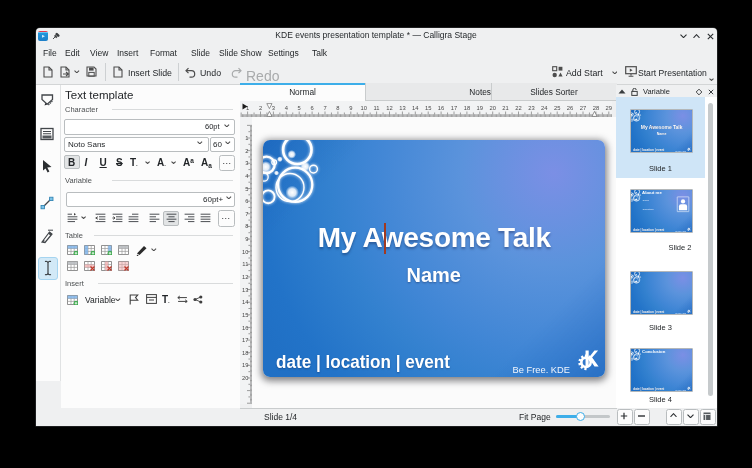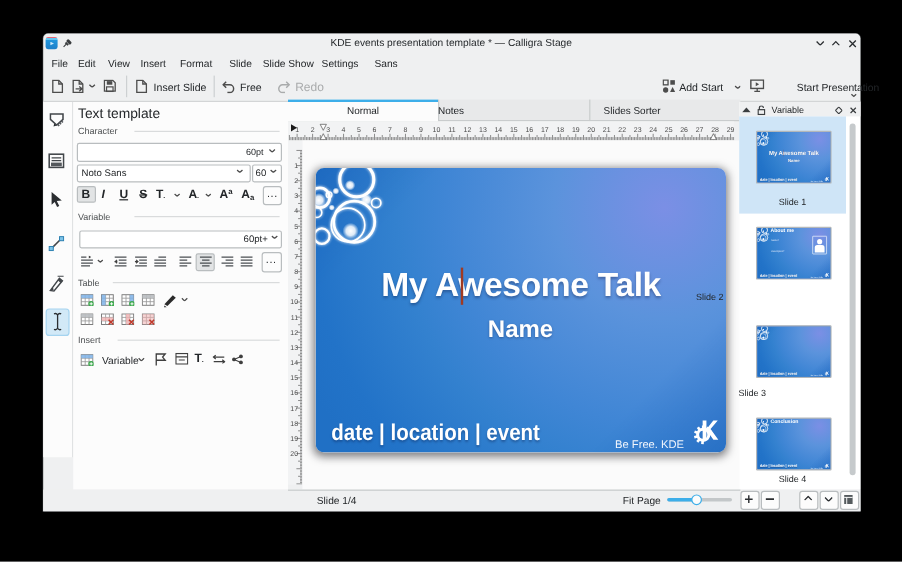--- a/index.html
+++ b/index.html
@@ -19,21 +19,21 @@
     <path d="M0.8 0.8 L6.2 6.2 M6.2 0.8 L0.8 6.2" stroke="#2b2e31" stroke-width="1.1"></path>
   </svg>
 <div class="ab t" style="left:43px;top:47.5px;font-size:8.5px">File</div>
 <div class="ab t" style="left:65px;top:47.5px;font-size:8.5px">Edit</div>
 <div class="ab t" style="left:90px;top:47.5px;font-size:8.5px">View</div>
 <div class="ab t" style="left:117px;top:47.5px;font-size:8.5px">Insert</div>
 <div class="ab t" style="left:150px;top:47.5px;font-size:8.5px">Format</div>
 <div class="ab t" style="left:191px;top:47.5px;font-size:8.5px">Slide</div>
 <div class="ab t" style="left:219px;top:47.5px;font-size:8.5px">Slide Show</div>
 <div class="ab t" style="left:268px;top:47.5px;font-size:8.5px">Settings</div>
-<div class="ab t" style="left:312px;top:47.5px;font-size:8.5px">Sans</div>
+<div class="ab t" style="left:312px;top:47.5px;font-size:8.5px">Talk</div>
 <svg width="10" height="12" viewBox="0 0 10 12" style="position:absolute;left:43px;top:65.5px">
     <path d="M1 1 h5 l3 3 v7 h-8 Z" fill="none" stroke="#4d4d4d" stroke-width="1.1"></path>
     <path d="M6 1 v3 h3" fill="none" stroke="#4d4d4d" stroke-width="1.1"></path>
   </svg>
 <svg width="11" height="12" viewBox="0 0 11 12" style="position:absolute;left:60px;top:65.5px">
     <path d="M1 1 h5 l3 3 v7 h-8 Z" fill="none" stroke="#4d4d4d" stroke-width="1.1"></path>
     <path d="M6 1 v3 h3" fill="none" stroke="#4d4d4d" stroke-width="1.1"></path>
     <path d="M3 8 h5 M6 6 l2.4 2 L6 10" fill="none" stroke="#4d4d4d" stroke-width="1.1"></path>
   </svg>
 <svg width="5.6" height="3.472" viewBox="0 0 5.6 3.5" style="position:absolute;left:74px;top:69.5px">
@@ -48,42 +48,42 @@
 <svg width="10" height="12" viewBox="0 0 10 12" style="position:absolute;left:113px;top:65.5px">
     <path d="M1 1 h5 l3 3 v7 h-8 Z" fill="none" stroke="#4d4d4d" stroke-width="1.1"></path>
     <path d="M6 1 v3 h3" fill="none" stroke="#4d4d4d" stroke-width="1.1"></path>
   </svg>
 <div class="ab t" style="left:128px;top:67.5px;font-size:8.8px">Insert Slide</div>
 <div class="ab" style="left:178px;top:63px;width:1px;height:18px;background:#cdd0d2"></div>
 <svg width="11" height="11" viewBox="0 0 11 11" style="position:absolute;left:185px;top:66.5px">
     <path d="M3.5 1.2 L1 3.7 L3.5 6.2" fill="none" stroke="#4d4d4d" stroke-width="1.2"></path>
     <path d="M1.3 3.7 h5.2 a3.2 3.2 0 0 1 0 6.4 h-2" fill="none" stroke="#4d4d4d" stroke-width="1.2"></path>
   </svg>
-<div class="ab t" style="left:200px;top:67.5px;font-size:8.8px">Free</div>
+<div class="ab t" style="left:200px;top:67.5px;font-size:8.8px">Undo</div>
 <svg width="11" height="11" viewBox="0 0 11 11" style="position:absolute;left:231px;top:66.5px">
     <path d="M7.5 1.2 L10 3.7 L7.5 6.2" fill="none" stroke="#a9abac" stroke-width="1.2"></path>
     <path d="M9.7 3.7 h-5.2 a3.2 3.2 0 0 0 0 6.4 h2" fill="none" stroke="#a9abac" stroke-width="1.2"></path>
   </svg>
-<div class="ab" style="left:246px;top:67.5px;font-size:10px;color:#a9abac">Redo</div>
+<div class="ab" style="left:246px;top:67.5px;font-size:14px;color:#a9abac">Redo</div>
 <svg width="11" height="12" viewBox="0 0 11 12" style="position:absolute;left:552px;top:66px">
     <rect x="0.7" y="0.7" width="4" height="4" fill="none" stroke="#4d4d4d" stroke-width="1.1"></rect>
     <rect x="6.6" y="0.8" width="3.8" height="3.8" fill="#4d4d4d"></rect>
     <circle cx="2.7" cy="9" r="2.2" fill="#4d4d4d"></circle>
     <path d="M8.5 6.6 L10.6 10.6 H6.4 Z" fill="#4d4d4d"></path>
   </svg>
 <div class="ab t" style="left:566px;top:67.5px;font-size:8.8px">Add Start</div>
 <svg width="5.6" height="3.472" viewBox="0 0 5.6 3.5" style="position:absolute;left:611.5px;top:70.5px">
     <path d="M0.5 0.6 L2.8 2.8 L5.1 0.6" fill="none" stroke="#4d4d4d" stroke-width="1.1"></path>
   </svg>
 <svg width="12" height="11" viewBox="0 0 12 11" style="position:absolute;left:625px;top:66px">
     <rect x="0.7" y="0.7" width="10.6" height="7" fill="none" stroke="#4d4d4d" stroke-width="1.2"></rect>
     <path d="M4.8 2.6 L7.6 4.2 L4.8 5.8 Z" fill="#4d4d4d"></path>
     <path d="M6 8 v1.6 M3.6 10.2 h4.8" stroke="#4d4d4d" stroke-width="1.1"></path>
   </svg>
-<div class="ab t" style="left:664px;top:67.5px;font-size:8.6px">Start Presentation</div>
+<div class="ab t" style="left:638px;top:67.5px;font-size:8.6px">Start Presentation</div>
 <svg width="5" height="3.1" viewBox="0 0 5 3.1" style="position:absolute;left:709px;top:78px">
     <path d="M0.5 0.6 L2.5 2.4 L4.5 0.6" fill="none" stroke="#4d4d4d" stroke-width="1.1"></path>
   </svg>
 <div class="ab" style="left:35.5px;top:83.5px;width:681.5px;height:1px;background:#d3d5d6"></div>
 <div class="ab" style="left:35.5px;top:84.5px;width:24.5px;height:296px;background:#fcfcfc"></div>
 <div class="ab" style="left:60px;top:84.5px;width:1px;height:296px;background:#e0e2e3"></div>
 <svg width="13" height="12" viewBox="0 0 13 12" style="position:absolute;left:41px;top:94px">
     <path d="M1 1 H11.5 V5.5 L6.2 10.2 L1 5.5 Z" fill="none" stroke="#42464a" stroke-width="1.3"></path>
     <path d="M4.2 9 l2 1.6 -2.6 0.8 Z" fill="#2b2e31"></path>
     <path d="M7.2 10.8 L11.8 6.4" stroke="#55595d" stroke-width="1.8" stroke-dasharray="1.4 0.7"></path>
@@ -271,23 +271,23 @@
 <svg width="10" height="9" viewBox="0 0 10 9" style="position:absolute;left:193px;top:294.5px">
     <circle cx="7.8" cy="2" r="1.6" fill="#3f3f3f"></circle>
     <circle cx="7.8" cy="7" r="1.6" fill="#3f3f3f"></circle>
     <circle cx="2" cy="4.5" r="1.6" fill="#3f3f3f"></circle>
     <path d="M2 4.5 L7.8 2 M2 4.5 L7.8 7" stroke="#3f3f3f" stroke-width="0.9"></path>
   </svg>
 <div class="ab" style="left:240px;top:83px;width:377px;height:18px;background:#e8e9ea;border-bottom:1px solid #c9cccd;box-sizing:border-box"></div>
 <div class="ab" style="left:240px;top:83px;width:125px;height:18px;background:#fcfcfc;border-top:2px solid #3daee9;box-sizing:border-box"></div>
 <div class="ab t" style="left:240px;top:87px;width:125px;text-align:center;font-size:8.3px">Normal</div>
 <div class="ab" style="left:365px;top:83px;width:1px;height:18px;background:#c9cccd"></div>
-<div class="ab t" style="left:365px;top:87px;width:126px;text-align:left;font-size:8.3px">Notes</div>
+<div class="ab t" style="left:365px;top:87px;width:126px;text-align:right;font-size:8.3px">Notes</div>
 <div class="ab" style="left:491px;top:83px;width:1px;height:18px;background:#c9cccd"></div>
-<div class="ab t" style="left:503px;top:87px;width:126px;font-size:8.3px">Slides Sorter</div>
+<div class="ab t" style="left:491px;top:87px;width:126px;text-align:center;font-size:8.3px">Slides Sorter</div>
 <svg width="372" height="16" viewBox="0 0 372 16" style="position:absolute;left:240px;top:101px">
     <rect width="372" height="16" fill="#f2f3f4"></rect>
     <path d="M1.15 11.5V16 M2.44 13.2V16 M3.73 13.2V16 M5.02 13.2V16 M6.31 13.2V16 M7.60 10.5V16 M8.89 13.2V16 M10.18 13.2V16 M11.47 13.2V16 M12.76 13.2V16 M14.05 11.5V16 M15.34 13.2V16 M16.63 13.2V16 M17.92 13.2V16 M19.21 13.2V16 M20.50 10.5V16 M21.79 13.2V16 M23.08 13.2V16 M24.37 13.2V16 M25.66 13.2V16 M26.95 11.5V16 M28.24 13.2V16 M29.53 13.2V16 M30.82 13.2V16 M32.11 13.2V16 M33.40 10.5V16 M34.69 13.2V16 M35.98 13.2V16 M37.27 13.2V16 M38.56 13.2V16 M39.85 11.5V16 M41.14 13.2V16 M42.43 13.2V16 M43.72 13.2V16 M45.01 13.2V16 M46.30 10.5V16 M47.59 13.2V16 M48.88 13.2V16 M50.17 13.2V16 M51.46 13.2V16 M52.75 11.5V16 M54.04 13.2V16 M55.33 13.2V16 M56.62 13.2V16 M57.91 13.2V16 M59.20 10.5V16 M60.49 13.2V16 M61.78 13.2V16 M63.07 13.2V16 M64.36 13.2V16 M65.65 11.5V16 M66.94 13.2V16 M68.23 13.2V16 M69.52 13.2V16 M70.81 13.2V16 M72.10 10.5V16 M73.39 13.2V16 M74.68 13.2V16 M75.97 13.2V16 M77.26 13.2V16 M78.55 11.5V16 M79.84 13.2V16 M81.13 13.2V16 M82.42 13.2V16 M83.71 13.2V16 M85.00 10.5V16 M86.29 13.2V16 M87.58 13.2V16 M88.87 13.2V16 M90.16 13.2V16 M91.45 11.5V16 M92.74 13.2V16 M94.03 13.2V16 M95.32 13.2V16 M96.61 13.2V16 M97.90 10.5V16 M99.19 13.2V16 M100.48 13.2V16 M101.77 13.2V16 M103.06 13.2V16 M104.35 11.5V16 M105.64 13.2V16 M106.93 13.2V16 M108.22 13.2V16 M109.51 13.2V16 M110.80 10.5V16 M112.09 13.2V16 M113.38 13.2V16 M114.67 13.2V16 M115.96 13.2V16 M117.25 11.5V16 M118.54 13.2V16 M119.83 13.2V16 M121.12 13.2V16 M122.41 13.2V16 M123.70 10.5V16 M124.99 13.2V16 M126.28 13.2V16 M127.57 13.2V16 M128.86 13.2V16 M130.15 11.5V16 M131.44 13.2V16 M132.73 13.2V16 M134.02 13.2V16 M135.31 13.2V16 M136.60 10.5V16 M137.89 13.2V16 M139.18 13.2V16 M140.47 13.2V16 M141.76 13.2V16 M143.05 11.5V16 M144.34 13.2V16 M145.63 13.2V16 M146.92 13.2V16 M148.21 13.2V16 M149.50 10.5V16 M150.79 13.2V16 M152.08 13.2V16 M153.37 13.2V16 M154.66 13.2V16 M155.95 11.5V16 M157.24 13.2V16 M158.53 13.2V16 M159.82 13.2V16 M161.11 13.2V16 M162.40 10.5V16 M163.69 13.2V16 M164.98 13.2V16 M166.27 13.2V16 M167.56 13.2V16 M168.85 11.5V16 M170.14 13.2V16 M171.43 13.2V16 M172.72 13.2V16 M174.01 13.2V16 M175.30 10.5V16 M176.59 13.2V16 M177.88 13.2V16 M179.17 13.2V16 M180.46 13.2V16 M181.75 11.5V16 M183.04 13.2V16 M184.33 13.2V16 M185.62 13.2V16 M186.91 13.2V16 M188.20 10.5V16 M189.49 13.2V16 M190.78 13.2V16 M192.07 13.2V16 M193.36 13.2V16 M194.65 11.5V16 M195.94 13.2V16 M197.23 13.2V16 M198.52 13.2V16 M199.81 13.2V16 M201.10 10.5V16 M202.39 13.2V16 M203.68 13.2V16 M204.97 13.2V16 M206.26 13.2V16 M207.55 11.5V16 M208.84 13.2V16 M210.13 13.2V16 M211.42 13.2V16 M212.71 13.2V16 M214.00 10.5V16 M215.29 13.2V16 M216.58 13.2V16 M217.87 13.2V16 M219.16 13.2V16 M220.45 11.5V16 M221.74 13.2V16 M223.03 13.2V16 M224.32 13.2V16 M225.61 13.2V16 M226.90 10.5V16 M228.19 13.2V16 M229.48 13.2V16 M230.77 13.2V16 M232.06 13.2V16 M233.35 11.5V16 M234.64 13.2V16 M235.93 13.2V16 M237.22 13.2V16 M238.51 13.2V16 M239.80 10.5V16 M241.09 13.2V16 M242.38 13.2V16 M243.67 13.2V16 M244.96 13.2V16 M246.25 11.5V16 M247.54 13.2V16 M248.83 13.2V16 M250.12 13.2V16 M251.41 13.2V16 M252.70 10.5V16 M253.99 13.2V16 M255.28 13.2V16 M256.57 13.2V16 M257.86 13.2V16 M259.15 11.5V16 M260.44 13.2V16 M261.73 13.2V16 M263.02 13.2V16 M264.31 13.2V16 M265.60 10.5V16 M266.89 13.2V16 M268.18 13.2V16 M269.47 13.2V16 M270.76 13.2V16 M272.05 11.5V16 M273.34 13.2V16 M274.63 13.2V16 M275.92 13.2V16 M277.21 13.2V16 M278.50 10.5V16 M279.79 13.2V16 M281.08 13.2V16 M282.37 13.2V16 M283.66 13.2V16 M284.95 11.5V16 M286.24 13.2V16 M287.53 13.2V16 M288.82 13.2V16 M290.11 13.2V16 M291.40 10.5V16 M292.69 13.2V16 M293.98 13.2V16 M295.27 13.2V16 M296.56 13.2V16 M297.85 11.5V16 M299.14 13.2V16 M300.43 13.2V16 M301.72 13.2V16 M303.01 13.2V16 M304.30 10.5V16 M305.59 13.2V16 M306.88 13.2V16 M308.17 13.2V16 M309.46 13.2V16 M310.75 11.5V16 M312.04 13.2V16 M313.33 13.2V16 M314.62 13.2V16 M315.91 13.2V16 M317.20 10.5V16 M318.49 13.2V16 M319.78 13.2V16 M321.07 13.2V16 M322.36 13.2V16 M323.65 11.5V16 M324.94 13.2V16 M326.23 13.2V16 M327.52 13.2V16 M328.81 13.2V16 M330.10 10.5V16 M331.39 13.2V16 M332.68 13.2V16 M333.97 13.2V16 M335.26 13.2V16 M336.55 11.5V16 M337.84 13.2V16 M339.13 13.2V16 M340.42 13.2V16 M341.71 13.2V16 M343.00 10.5V16 M344.29 13.2V16 M345.58 13.2V16 M346.87 13.2V16 M348.16 13.2V16 M349.45 11.5V16 M350.74 13.2V16 M352.03 13.2V16 M353.32 13.2V16 M354.61 13.2V16 M355.90 10.5V16 M357.19 13.2V16 M358.48 13.2V16 M359.77 13.2V16 M361.06 13.2V16 M362.35 11.5V16 M363.64 13.2V16 M364.93 13.2V16 M366.22 13.2V16 M367.51 13.2V16 M368.80 10.5V16 M370.09 13.2V16 M371.38 13.2V16" stroke="#555" stroke-width="0.55"></path>
     <text x="7.6" y="8.6" font-size="5.8" text-anchor="middle" fill="#4a4a4a">1</text>
     <text x="20.5" y="8.6" font-size="5.8" text-anchor="middle" fill="#4a4a4a">2</text>
     <text x="33.4" y="8.6" font-size="5.8" text-anchor="middle" fill="#4a4a4a">3</text>
     <text x="46.3" y="8.6" font-size="5.8" text-anchor="middle" fill="#4a4a4a">4</text>
     <text x="59.2" y="8.6" font-size="5.8" text-anchor="middle" fill="#4a4a4a">5</text>
     <text x="72.1" y="8.6" font-size="5.8" text-anchor="middle" fill="#4a4a4a">6</text>
     <text x="85.0" y="8.6" font-size="5.8" text-anchor="middle" fill="#4a4a4a">7</text>
@@ -638,22 +638,22 @@
           <line x1="8.40" y1="7.50" x2="8.40" y2="4.80" stroke="#fff" stroke-width="2.3"></line>
           <line x1="11.50" y1="8.48" x2="13.05" y2="6.26" stroke="#fff" stroke-width="2.3"></line>
           <line x1="13.47" y1="11.05" x2="16.01" y2="10.13" stroke="#fff" stroke-width="2.3"></line>
           <circle cx="8.4" cy="12.9" r="4.9" fill="none" stroke="#fff" stroke-width="2.7"></circle>
           <path d="M7.9 0.4 h3.3 v7.6 l6.0-7.6 h3.9 l-6.3 7.5 6.8 9.4 h-4.3 l-6.1-8.9 v8.9 h-3.3 Z" fill="#fff"></path>
         </svg>
       </div>
     </div>
   </div>
 <div class="ab t" style="left:615.5px;top:163.5px;width:90px;text-align:center;font-size:7.5px">Slide 1</div>
-<div class="ab t" style="left:580px;top:242.5px;width:90px;text-align:left;font-size:7.5px">Slide 2</div>
-<div class="ab t" style="left:615.5px;top:322.5px;width:90px;font-size:7.5px">Slide 3</div>
+<div class="ab t" style="left:635px;top:242.5px;width:90px;text-align:center;font-size:7.5px">Slide 2</div>
+<div class="ab t" style="left:615.5px;top:322.5px;width:90px;text-align:center;font-size:7.5px">Slide 3</div>
 <div class="ab t" style="left:615.5px;top:395px;width:90px;text-align:center;font-size:7.5px">Slide 4</div>
 <div class="ab" style="left:707.5px;top:103px;width:5px;height:293px;background:#c6cacc;border-radius:2.5px"></div>
 <div class="ab" style="left:35.5px;top:407.5px;width:681.5px;height:18px;background:#eff0f1"></div>
 <div class="ab" style="left:240px;top:407.5px;width:377px;height:1px;background:#c9cccd"></div>
 <div class="ab t" style="left:264px;top:411.5px;font-size:8.5px">Slide 1/4</div>
 <div class="ab t" style="left:519px;top:411.5px;font-size:8.5px">Fit Page</div>
 <div class="ab" style="left:556px;top:414.5px;width:54px;height:3.6px;border-radius:2px;background:#c3c7c9"></div>
 <div class="ab" style="left:556px;top:414.5px;width:25px;height:3.6px;border-radius:2px;background:#3daee9"></div>
 <div class="ab" style="left:576px;top:411.5px;width:9px;height:9px;border-radius:50%;background:#fcfcfc;border:1px solid #3daee9;box-sizing:border-box"></div>
 <div class="btn" style="left:616.5px;top:408.5px;width:14px;height:14.5px"></div>

